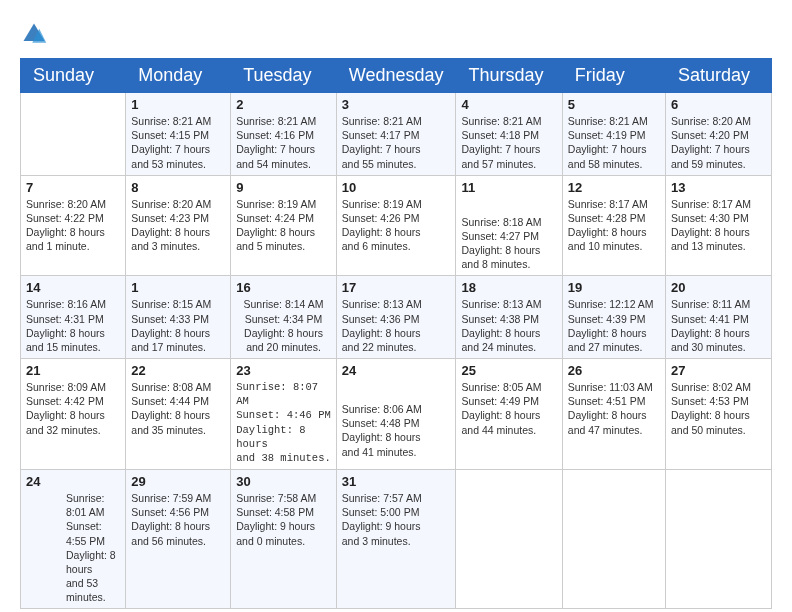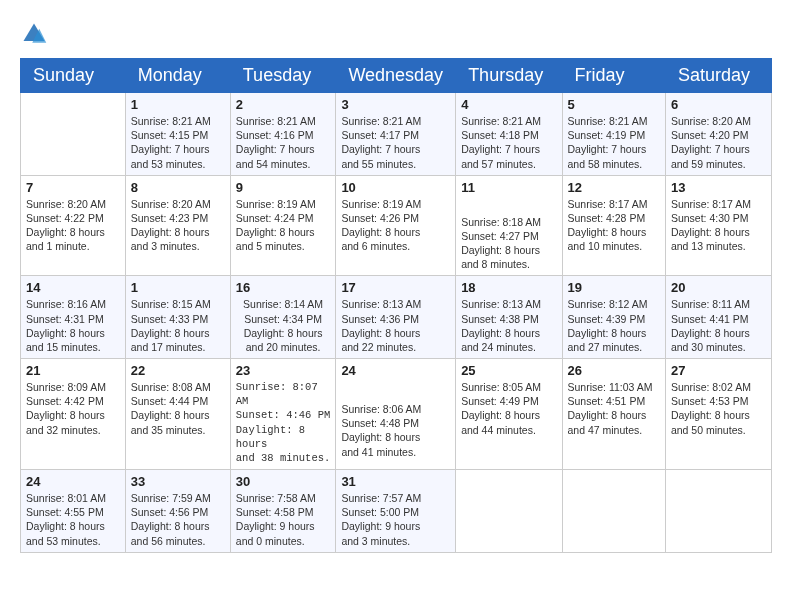--- a/index.html
+++ b/index.html
@@ -255,21 +255,21 @@
         </td>
         <td>
           <span class="day-num">18</span>
           <div class="day-info" style="white-space: pre-line;">Sunrise: 8:13 AM
 Sunset: 4:38 PM
 Daylight: 8 hours
 and 24 minutes.</div>
         </td>
         <td>
           <span class="day-num">19</span>
-          <div class="day-info" style="white-space: pre-line;">Sunrise: 8:12 AM
+          <div class="day-info" style="white-space: pre-line;">Sunrise: 12:12 AM
 Sunset: 4:39 PM
 Daylight: 8 hours
 and 27 minutes.</div>
         </td>
         <td>
           <span class="day-num">20</span>
           <div class="day-info" style="white-space: pre-line;">Sunrise: 8:11 AM
 Sunset: 4:41 PM
 Daylight: 8 hours
 and 30 minutes.</div>
@@ -322,27 +322,27 @@
           <span class="day-num">27</span>
           <div class="day-info" style="white-space: pre-line;">Sunrise: 8:02 AM
 Sunset: 4:53 PM
 Daylight: 8 hours
 and 50 minutes.</div>
         </td>
       </tr>
       <tr>
         <td>
           <span class="day-num">24</span>
-          <div class="day-info" style="white-space: pre-line;">Sunrise: 8:01 AM
+          <div class="day-info" style="white-space: pre-line; margin-left: 40px;">Sunrise: 8:01 AM
 Sunset: 4:55 PM
 Daylight: 8 hours
 and 53 minutes.</div>
         </td>
         <td>
-          <span class="day-num">33</span>
+          <span class="day-num">29</span>
           <div class="day-info" style="white-space: pre-line;">Sunrise: 7:59 AM
 Sunset: 4:56 PM
 Daylight: 8 hours
 and 56 minutes.</div>
         </td>
         <td>
           <span class="day-num">30</span>
           <div class="day-info" style="white-space: pre-line;">Sunrise: 7:58 AM
 Sunset: 4:58 PM
 Daylight: 9 hours

